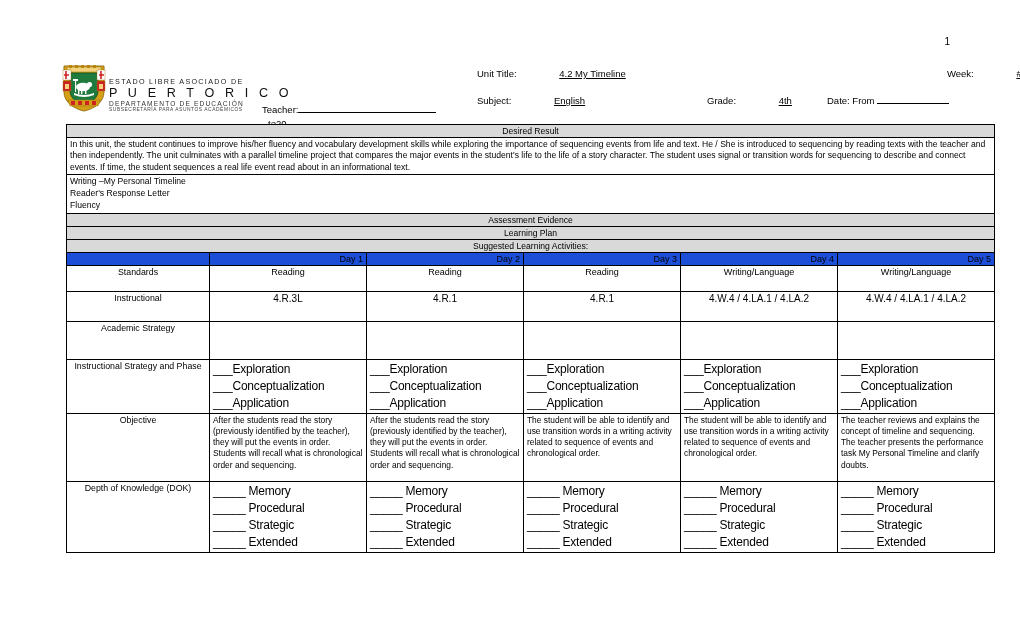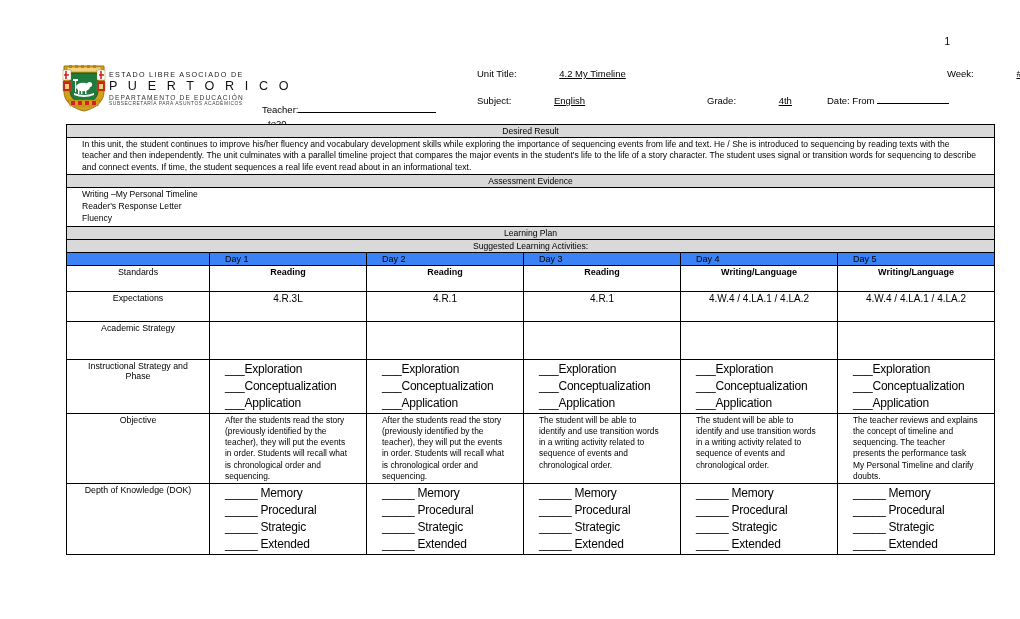--- a/index.html
+++ b/index.html
@@ -17,21 +17,21 @@
     font-size: 10px; font-weight: 400;
   }
 
   
   .header {
     position: absolute; top: 62px; left: 62px; right: 26px;
     height: 58px;
   }
   .hdr-row { display: flex; align-items: flex-start; }
 
-  .logo-block { display: flex; align-items: center; width: 200px; flex: 0 0 200px; }
+  .logo-block { display: flex; align-items: flex-end; width: 200px; flex: 0 0 200px; }
   .crest { width: 44px; height: 50px; flex: 0 0 44px; }
   .agency-lines { margin-left: 3px; padding-top: 2px; }
   .ag1 { font-size: 7.2px; letter-spacing: 1.3px; color:#222; white-space: nowrap; }
   .ag2 { font-size: 12.6px; letter-spacing: 3.6px; font-weight: 400; color:#111; white-space: nowrap; line-height: 1.15; }
   .ag3 { font-size: 6.6px; letter-spacing: 1.15px; color:#333; white-space: nowrap; }
   .ag4 { font-size: 4.9px; letter-spacing: .55px; color:#444; white-space: nowrap; }
 
   .teacher-block { width: 215px; flex: 0 0 215px; padding-top: 22px; font-size: 9.5px; }
   .teacher-line { white-space: nowrap; margin-top: 20px; }
   .teacher-line .rule { display:inline-block; border-bottom: 1px solid #000; height: 9px; }
@@ -54,58 +54,58 @@
   table.plan {
     position: absolute;
     left: 66px; top: 124px;
     width: 928px;
     border-collapse: collapse;
     table-layout: fixed;
     font-size: 8.6px;
   }
   table.plan td, table.plan th {
     border: 1px solid #000;
-    padding: 1px 15px;
+    padding: 1px 3px;
     vertical-align: top;
     font-weight: 400;
   }
   .band {
     text-align: center;
     font-weight: bold;
     font-size: 8.6px;
     background: #d9d9d9;
     padding: 1px 2px;
   }
   .para {
     text-align: left;
     line-height: 1.32;
     padding: 2px 4px 3px 4px;
   }
   .evidence { line-height: 1.38; padding: 2px 4px 4px 4px; }
 
   .dayhdr {
-    background: #3b82f6;
-    text-align: left;
+    background: #1d4ed8;
+    text-align: right;
     font-weight: bold;
     font-size: 9px;
     padding: 2px;
   }
   .rowlabel {
     text-align: center;
     font-weight: bold;
     font-size: 8.8px;
     vertical-align: middle;
     padding: 3px 2px;
   }
   .cellc {
     text-align: center;
     vertical-align: middle;
     font-size: 10px;
   }
-  .cellc.bold { font-weight: bold; font-size: 9px; }
+  .cellc.bold { font-weight: normal; font-size: 9px; }
   .optlist { line-height: 1.42; padding: 2px 4px; font-size: 12px; }
   .optlist .ln { letter-spacing: -0.2px; }
   .objective { line-height: 1.34; padding: 2px 4px; font-size: 8.4px; }
 
   col.c-label { width: 143px; }
   col.c-day { width: 157px; }
 </style>
 </head>
 <body>
 
@@ -222,28 +222,28 @@
         <col class="c-day">
     </colgroup>
     <tbody>
       <tr>
         <td colspan="6" class="band">Desired Result</td>
       </tr>
       <tr>
         <td colspan="6" class="para">In this unit, the student continues to improve his/her fluency and vocabulary development skills while exploring the importance of sequencing events from life and text. He / She is introduced to sequencing by reading texts with the teacher and then independently. The unit culminates with a parallel timeline project that compares the major events in the student's life to the life of a story character. The student uses signal or transition words for sequencing to describe and connect events. If time, the student sequences a real life event read about in an informational text.</td>
       </tr>
       <tr>
-        <td colspan="6" class="band">Assessment Evidence</td>
-      </tr>
-      <tr>
         <td colspan="6" class="evidence">
           <div>Writing –My Personal Timeline</div>
           <div>Reader's Response Letter</div>
           <div>Fluency</div>
         </td>
+      </tr>
+      <tr>
+        <td colspan="6" class="band">Assessment Evidence</td>
       </tr>
       <tr>
         <td colspan="6" class="band">Learning Plan</td>
       </tr>
       <tr>
         <td colspan="6" class="band">Suggested Learning Activities:</td>
       </tr>
 
       <tr>
         <td class="dayhdr"></td>
@@ -257,21 +257,21 @@
       <tr style="height:26px">
         <td class="rowlabel">Standards</td>
         <td class="cellc bold">Reading</td>
         <td class="cellc bold">Reading</td>
         <td class="cellc bold">Reading</td>
         <td class="cellc bold">Writing/Language</td>
         <td class="cellc bold">Writing/Language</td>
       </tr>
 
       <tr style="height:30px">
-        <td class="rowlabel">Expectations</td>
+        <td class="rowlabel">Instructional</td>
         <td class="cellc">4.R.3L</td>
         <td class="cellc">4.R.1</td>
         <td class="cellc">4.R.1</td>
         <td class="cellc">4.W.4 / 4.LA.1 / 4.LA.2</td>
         <td class="cellc">4.W.4 / 4.LA.1 / 4.LA.2</td>
       </tr>
 
       <tr style="height:38px">
         <td class="rowlabel">Academic Strategy</td>
         <td class="cellc"></td>

